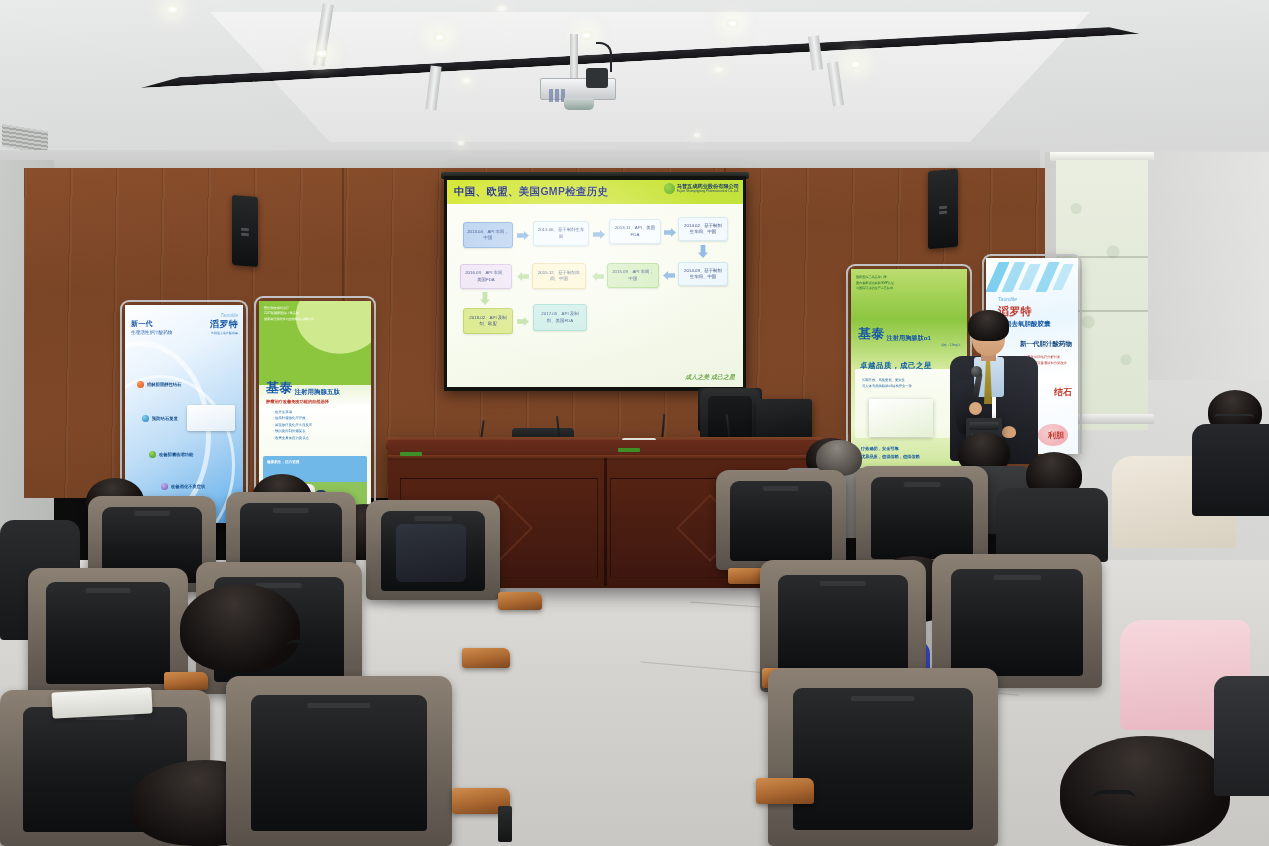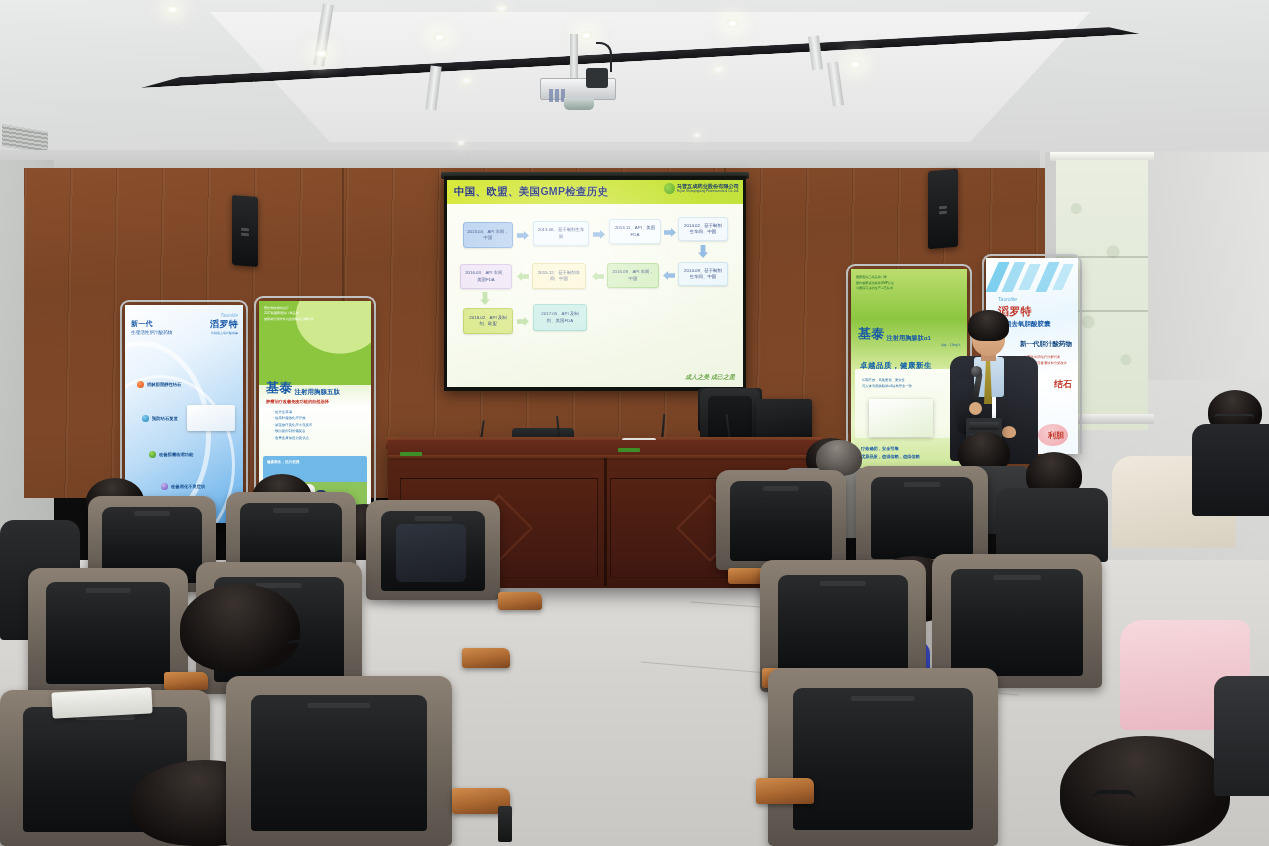--- a/index.html
+++ b/index.html
@@ -427,21 +427,21 @@
   <div class="banner b3" style="left:851px;top:269px;width:116px;height:228px;">
     <div style="position:absolute;left:5px;top:6px;font-size:3.1px;color:#1f6e2e;line-height:1.8;">
       国家医保乙类品种目录<br>国内首家通过新版GMP认证<br>与国际同步的生产工艺标准
     </div>
     <div style="position:absolute;left:7px;top:56px;display:flex;align-items:flex-end;gap:2px;">
       <span class="b-title-cn" style="font-size:13px;color:#1558a6;">基泰</span>
       <span style="font-size:6.2px;color:#1558a6;font-weight:bold;">注射用胸腺肽α1</span>
     </div>
     <div style="position:absolute;right:6px;top:74px;font-size:2.8px;color:#2d6b9c;">规格：1.6mg/支</div>
     <div class="b3-white"></div>
-    <div style="position:absolute;left:9px;top:92px;font-size:7.5px;color:#0f5fae;font-weight:bold;letter-spacing:.5px;">卓越品质，健康新生</div>
+    <div style="position:absolute;left:9px;top:92px;font-size:7.5px;color:#0f5fae;font-weight:bold;letter-spacing:.5px;">卓越品质，成己之星</div>
     <div style="position:absolute;left:11px;top:108px;font-size:3.3px;color:#2b6ea8;line-height:1.9;">
       长期有效、风险更低、更安全<br>与人体天然胸腺肽α1结构完全一致
     </div>
     <div style="position:absolute;left:18px;top:130px;width:64px;height:38px;border-radius:2px;
       background:linear-gradient(160deg,#ffffff,#e4f0d4);box-shadow:0 1px 4px rgba(0,0,0,.25);"></div>
     <div style="position:absolute;left:10px;top:176px;font-size:4.2px;color:#1558a6;font-weight:bold;line-height:1.8;">
       疗效确切，安全可靠<br>优异品质，值得信赖，值得信赖
     </div>
     <div style="position:absolute;left:8px;bottom:5px;display:flex;align-items:center;gap:2px;">
       <span style="width:7px;height:7px;border-radius:50%;background:radial-gradient(circle at 35% 30%,#bde87a,#3f8f28);"></span>
@@ -454,21 +454,21 @@
     <div class="b4-chev" style="left:6px;top:4px;width:11px;height:30px;"></div>
     <div class="b4-chev" style="left:22px;top:4px;width:11px;height:30px;opacity:.55;"></div>
     <div class="b4-chev" style="left:38px;top:6px;width:11px;height:26px;opacity:.4;"></div>
     <div class="b4-chev" style="left:56px;top:4px;width:11px;height:30px;opacity:.6;"></div>
     <div class="b4-chev" style="left:72px;top:6px;width:10px;height:26px;opacity:.35;"></div>
     <div style="position:absolute;left:12px;top:38px;font-size:5px;color:#5fb0df;font-style:italic;">Taurolite</div>
     <div class="b-title-cn" style="position:absolute;left:12px;top:46px;font-size:11px;color:#c0392b;">滔罗特</div>
     <div style="position:absolute;left:6px;top:62px;font-size:6.5px;color:#1558a6;font-weight:bold;">牛磺熊去氧胆酸胶囊</div>
     <div style="position:absolute;left:34px;top:82px;font-size:6.5px;color:#14477f;font-weight:bold;">新一代胆汁酸药物</div>
     <div style="position:absolute;left:38px;top:96px;font-size:3.3px;color:#c0392b;line-height:1.9;">显著改善胆结石分解代谢<br>促进胆汁流量增加和分泌改善</div>
-    <div style="position:absolute;right:6px;top:120px;font-size:9px;color:#c0392b;font-weight:bold;">结石</div>
+    <div style="position:absolute;right:6px;top:128px;font-size:9px;color:#c0392b;font-weight:bold;">结石</div>
     <div style="position:absolute;right:10px;top:166px;width:30px;height:22px;border-radius:50%;
       background:radial-gradient(circle at 40% 35%,#f7cdd0,#eea7ad);"></div>
     <div style="position:absolute;right:14px;top:172px;font-size:8px;color:#c0392b;font-weight:bold;">利胆</div>
   </div>
 
   <div class="presenter">
     <div class="p-jacket-l"></div>
     <div class="p-jacket-r"></div>
     <div class="p-shirt"></div>
     <div class="p-tie"></div>

